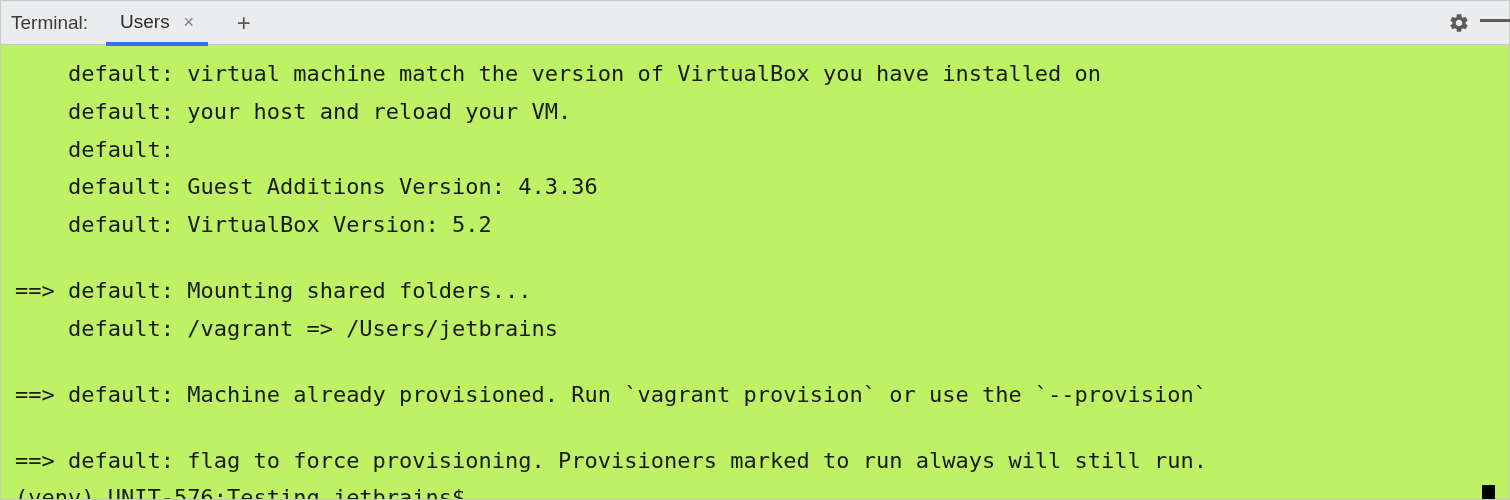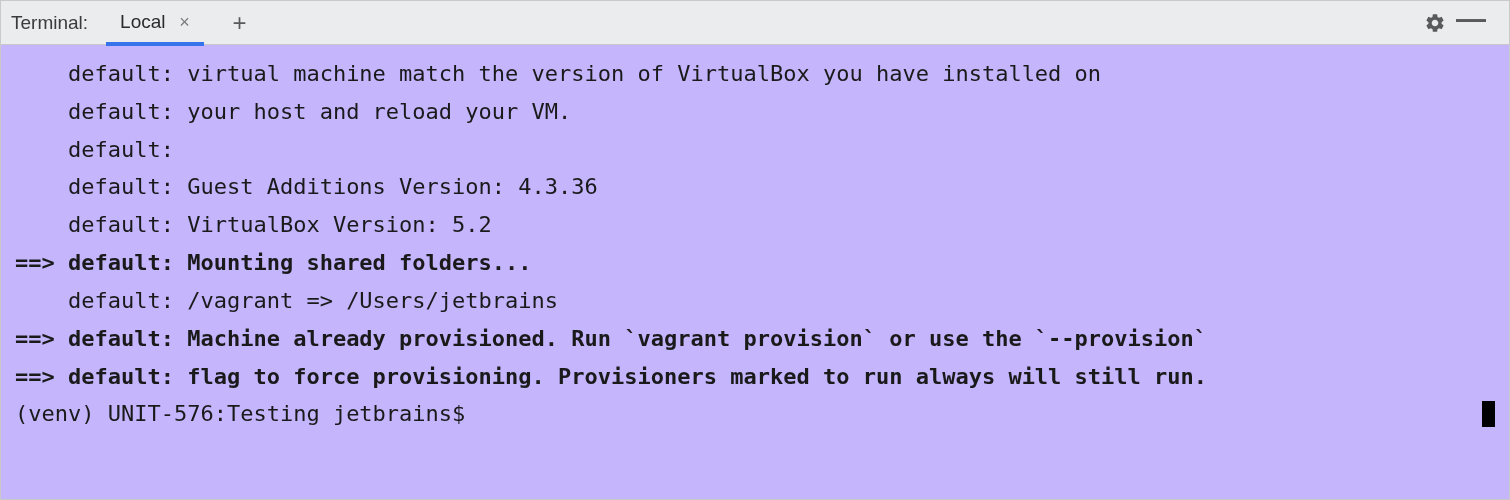--- a/index.html
+++ b/index.html
@@ -19,21 +19,21 @@
       height: 100%;
       display: flex;
       flex-direction: column;
     }
     .terminal-header {
       background: #ebecee;
       border-bottom: 1px solid #c9c9c9;
       height: 44px;
       display: flex;
       align-items: center;
-      padding: 0 24px 0 10px;
+      padding: 0 0 0 10px;
     }
     .terminal-title {
       font-size: 19px;
       color: #3b3b3b;
       margin-right: 18px;
     }
     .tab {
       display: flex;
       align-items: center;
       height: 44px;
@@ -91,32 +91,33 @@
       font-size: 30px;
       line-height: 0.4;
       font-weight: bold;
       color: #5a5a5a;
       padding-bottom: 8px;
     }
     .terminal-body {
       flex: 1;
       overflow-y: auto;
       padding: 10px 14px;
-      background: #c4b5fd;
+      background: #bef264;
       font-family: "SF Mono", "Menlo", "Monaco", "Consolas", monospace;
       font-size: 22px;
       line-height: 1.72;
       color: #1a1a1a;
       white-space: pre;
     }
     .term-line {
       white-space: pre;
     }
     .bold {
-      font-weight: bold;
+      font-weight: normal;
+      margin-top: 28px;
     }
     .prompt-line {
       display: flex;
       align-items: center;
       justify-content: space-between;
     }
     .cursor {
       display: inline-block;
       width: 13px;
       height: 26px;
@@ -132,21 +133,21 @@
       background: #c0c0c0;
     }
   </style>
 </head>
 <body>
 
 <div class="terminal-panel">
   <div class="terminal-header">
     <span class="terminal-title">Terminal:</span>
     <div class="tab">
-      <span class="tab-label">Local</span>
+      <span class="tab-label">Users</span>
       <span class="tab-close">×</span>
     </div>
     <span class="add-tab">+</span>
     <span class="header-spacer"></span>
     <span class="header-icon">
       <svg viewBox="0 0 24 24" fill="currentColor">
         <path d="M19.14,12.94c0.04-0.3,0.06-0.61,0.06-0.94c0-0.32-0.02-0.64-0.07-0.94l2.03-1.58c0.18-0.14,0.23-0.41,0.12-0.61 l-1.92-3.32c-0.12-0.22-0.37-0.29-0.59-0.22l-2.39,0.96c-0.5-0.38-1.03-0.7-1.62-0.94L14.4,2.81c-0.04-0.24-0.24-0.41-0.48-0.41 h-3.84c-0.24,0-0.43,0.17-0.47,0.41L9.25,5.35C8.66,5.59,8.12,5.92,7.63,6.29L5.24,5.33c-0.22-0.08-0.47,0-0.59,0.22L2.74,8.87 C2.62,9.08,2.66,9.34,2.86,9.48l2.03,1.58C4.84,11.36,4.8,11.69,4.8,12s0.02,0.64,0.07,0.94l-2.03,1.58 c-0.18,0.14-0.23,0.41-0.12,0.61l1.92,3.32c0.12,0.22,0.37,0.29,0.59,0.22l2.39-0.96c0.5,0.38,1.03,0.7,1.62,0.94l0.36,2.54 c0.05,0.24,0.24,0.41,0.48,0.41h3.84c0.24,0,0.44-0.17,0.47-0.41l0.36-2.54c0.59-0.24,1.13-0.56,1.62-0.94l2.39,0.96 c0.22,0.08,0.47,0,0.59-0.22l1.92-3.32c0.12-0.22,0.07-0.47-0.12-0.61L19.14,12.94z M12,15.6c-1.98,0-3.6-1.62-3.6-3.6 s1.62-3.6,3.6-3.6s3.6,1.62,3.6,3.6S13.98,15.6,12,15.6z"></path>
       </svg>
     </span>
     <span class="header-icon minimize-icon">—</span>

